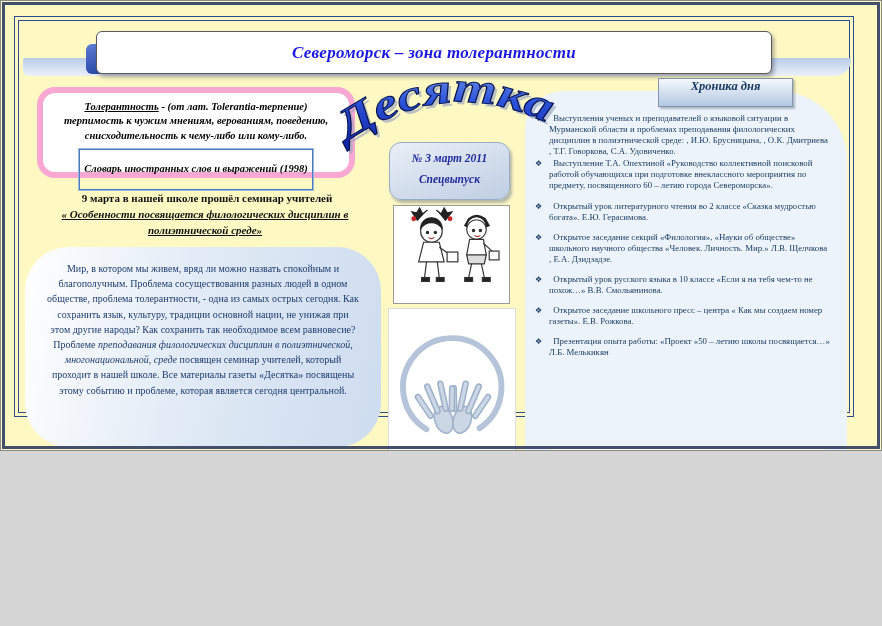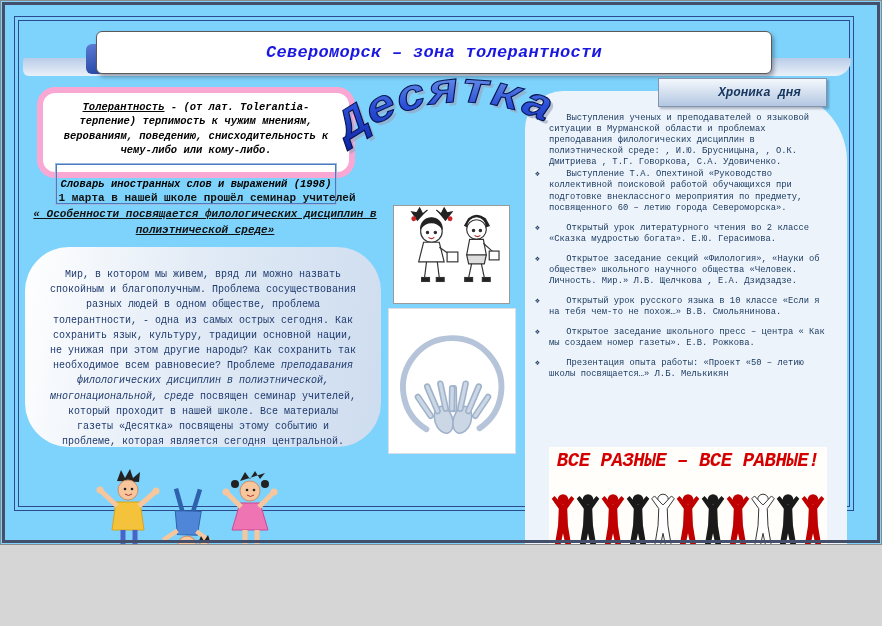--- a/index.html
+++ b/index.html
@@ -1,17 +1,17 @@
 <!DOCTYPE html>
 <html><head>
 <meta charset="utf-8">
 <style>
   html,body{margin:0;padding:0;background:#d6d6d6;}
-  .page{position:relative;width:882px;height:545px;background:#7dd3fc;margin:0 auto;
-        font-family:Liberation Mono, monospace;overflow:hidden;
+  .page{position:relative;width:882px;height:451px;background:#fef9c3;margin:0 auto;
+        font-family:Liberation Serif, serif;overflow:hidden;
         border:1px solid #8a8a8a;box-sizing:border-box;}
   .page::before{content:"";position:absolute;inset:1px;border:3px solid #44506b;pointer-events:none;z-index:40;}
   .frame-outer{position:absolute;left:13px;top:15px;right:27px;bottom:33px;border:1px solid #2e4a8f;z-index:1;}
   .frame-inner{position:absolute;left:17px;top:19px;right:31px;bottom:37px;border:1px solid #2e4a8f;z-index:1;}
 
   .band{position:absolute;left:22px;top:57px;width:828px;height:18px;z-index:2;
         background:linear-gradient(to bottom,#b9cce8,#eaf1f9);border-radius:2px 2px 16px 6px;}
 
   .banner-tab{position:absolute;left:85px;top:43px;width:16px;height:30px;z-index:3;
         background:linear-gradient(#5b7bd4,#2a4ba8);border-radius:6px 0 0 6px;}
@@ -35,36 +35,36 @@
         font-weight:bold;font-style:italic;font-size:11.5px;box-sizing:border-box;padding-top:9px;}
   .issuebox .l2{margin-top:9px;}
 
   .sem1{position:absolute;left:28px;top:191px;width:356px;text-align:center;z-index:3;
         font-weight:bold;font-size:11px;color:#111;}
   .sem2{position:absolute;left:22px;top:206px;width:364px;text-align:center;z-index:3;
         font-weight:bold;font-style:italic;font-size:11px;line-height:1.45;color:#111;text-decoration:underline;}
 
   .introbox{position:absolute;left:24px;top:246px;width:356px;height:200px;z-index:2;
         border-radius:44px;background:linear-gradient(100deg,#ffffff 0%,#e2ebf6 45%,#cddcef 100%);
-        box-sizing:border-box;padding:20px 22px;text-align:center;
+        box-sizing:border-box;padding:14px 22px;text-align:center;
         font-size:10px;line-height:1.52;color:#1e3a6d;}
   .introbox .it{font-style:italic;}
 
   .kidsbox{position:absolute;left:392px;top:204px;width:117px;height:99px;z-index:3;background:#fff;
         border:1px solid #9a9a9a;box-sizing:border-box;}
   .logobox{position:absolute;left:387px;top:307px;width:128px;height:146px;z-index:3;background:#fff;
         border:1px solid #dadfe7;box-sizing:border-box;}
 
   .panel{position:absolute;left:524px;top:90px;width:322px;height:498px;z-index:2;
         background:#edf3fa;border-radius:38px 70px 10px 10px;}
 
   .chronbtn{position:absolute;left:657px;top:77px;width:133px;height:27px;z-index:5;
         background:linear-gradient(to bottom,#f4f8fc,#b3c7e2);border:1px solid #8494ae;
-        box-shadow:2px 2px 2px rgba(30,40,70,.3);display:flex;align-items:center;justify-content:center;
-        color:#17375e;font-weight:bold;font-style:italic;font-size:12.5px;padding-left:34px;}
+        box-shadow:2px 2px 2px rgba(30,40,70,.3);display:flex;justify-content:center;
+        color:#17375e;font-weight:bold;font-style:italic;font-size:12.5px;}
 
   .chronlist{position:absolute;left:530px;top:112px;width:300px;z-index:4;
         color:#17375e;font-size:8.8px;line-height:1.26;}
   .chron-item{padding-left:18px;text-indent:-14px;}
   .chron-item + .chron-item{margin-top:9px;}
   .chron-item:nth-child(2){margin-top:1px;}
   .chron-item .bullet{font-size:8px;color:#17375e;}
 
   .poster{position:absolute;left:548px;top:446px;width:278px;height:134px;z-index:5;background:#fffefb;}
   .slogan{text-align:center;color:#d40000;font-weight:bold;font-size:20px;letter-spacing:-.5px;
@@ -102,22 +102,26 @@
     <text font-size="43" font-weight="bold" font-style="italic" fill="url(#wa)" stroke="#06124d" stroke-width="1">
       <textPath href="#arc" startOffset="2" textLength="212" lengthAdjust="spacingAndGlyphs">Десятка</textPath>
     </text>
   </svg>
 
   <div class="defbox">
     <span class="term">Толерантность</span><span> - (от лат. Tolerantia-терпение) терпимость к чужим  мнениям, верованиям, поведению, снисходительность  к чему-либо или кому-либо.</span>
     <div><span class="defsource">Словарь  иностранных слов и выражений (1998)</span></div>
   </div>
 
-
-  <div class="sem1">1 марта в нашей школе  прошёл семинар учителей</div>
+  <div class="issuebox">
+    <div>№ 3  март 2011</div>
+    <div class="l2">Спецвыпуск</div>
+  </div>
+
+  <div class="sem1">9 марта в нашей школе  прошёл семинар учителей</div>
   <div class="sem2">« Особенности   посвящается  филологических   дисциплин в полиэтнической  среде»</div>
 
   <div class="introbox">
     <span>Мир, в котором мы живем, вряд ли можно назвать спокойным и благополучным. Проблема сосуществования разных людей в  одном обществе, проблема толерантности, - одна из самых острых сегодня. Как сохранить язык, культуру,  традиции основной нации, не унижая  при этом другие народы? Как сохранить так необходимое всем равновесие? Проблеме   </span><span class="it">преподавания филологических  дисциплин в полиэтнической, многонациональной,  среде</span><span> посвящен семинар учителей, который проходит в нашей школе. Все материалы газеты «Десятка» посвящены этому событию и проблеме, которая является сегодня центральной.</span>
   </div>
 
   <div class="kidsbox">
     <svg viewBox="0 0 117 99" width="115" height="97">
 
       <g stroke="#333" fill="#fff" stroke-width="1.2">

